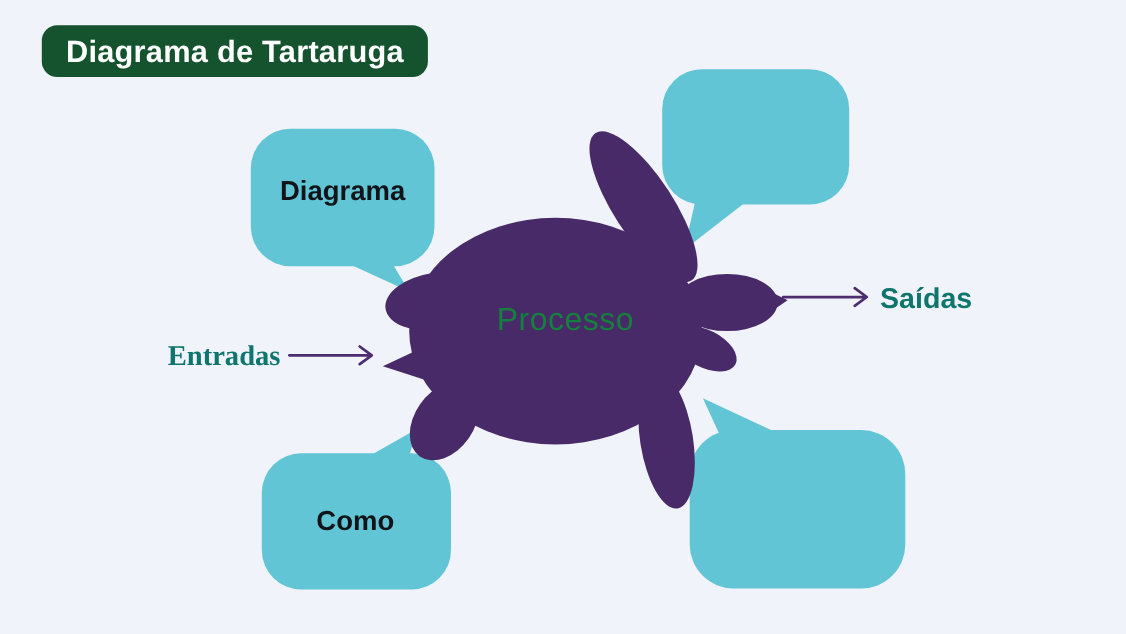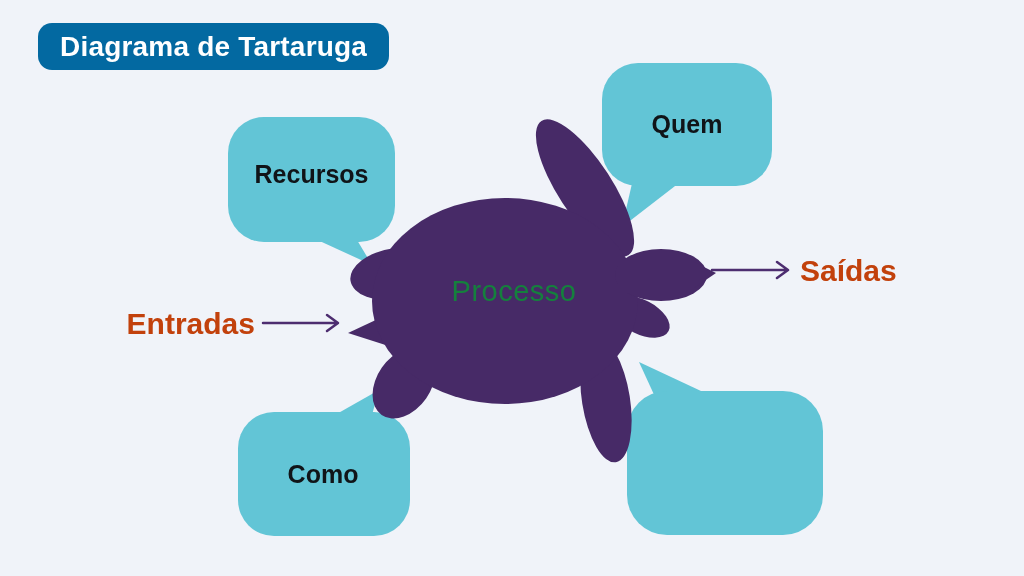--- a/index.html
+++ b/index.html
@@ -20,21 +20,21 @@
     left: 0; top: 0;
     width: 1024px;
     height: 576px;
   }
   .title-badge {
     position: absolute;
     left: 38px;
     top: 23px;
     height: 47px;
     padding: 0 22px;
-    background: #0369a1;
+    background: #14532d;
     border-radius: 14px;
     display: flex;
     align-items: center;
     justify-content: center;
     color: #ffffff;
     font-size: 28px;
     font-weight: bold;
     letter-spacing: 0.2px;
   }
   .label {
@@ -54,24 +54,24 @@
   .lbl-como        { left: 238px; top: 412px; width: 170px; height: 124px; }
   .lbl-indicadores { left: 627px; top: 391px; width: 196px; height: 144px; }
   .center-label {
     left: 414px; top: 272px; width: 200px; height: 38px;
     color: #15803d;
     font-size: 29px;
     font-weight: normal;
     letter-spacing: 0.5px;
   }
   .flow-label {
-    color: #c2410c;
-    font-size: 30px;
+    color: #0f766e;
+    font-size: 26px;
   }
-  .lbl-entradas { left: 60px;  top: 306px; width: 195px; height: 36px; justify-content: flex-end; }
+  .lbl-entradas { left: 60px;  top: 306px; width: 195px; height: 36px; justify-content: flex-end; font-family: Liberation Serif, serif; }
   .lbl-saidas   { left: 800px; top: 253px; width: 200px; height: 36px; justify-content: flex-start; }
 </style>
 </head>
 <body>
 
 <div class="canvas">
 
   <svg class="diagram-svg" viewBox="0 0 1024 576">
 
     <g fill="#62c5d6">
@@ -116,22 +116,21 @@
     <g fill="none" stroke="#4d2d70" stroke-width="2.5" stroke-linecap="round" stroke-linejoin="round">
       <path d="M263 323 H336 M327 315 L338 323 L327 331"></path>
       <path d="M712 270 H786 M777 262 L788 270 L777 278"></path>
     </g>
   </svg>
 
   <div class="title-badge">
     <span>Diagrama de Tartaruga</span>
   </div>
 
-  <div class="label bubble-label lbl-recursos">Recursos</div>
-  <div class="label bubble-label lbl-quem">Quem</div>
+  <div class="label bubble-label lbl-recursos">Diagrama</div>
   <div class="label bubble-label lbl-como">Como</div>
 
   <div class="label center-label">Processo</div>
 
   <div class="label flow-label lbl-entradas">Entradas</div>
   <div class="label flow-label lbl-saidas">Saídas</div>
 
 </div>
 
 </body></html>

